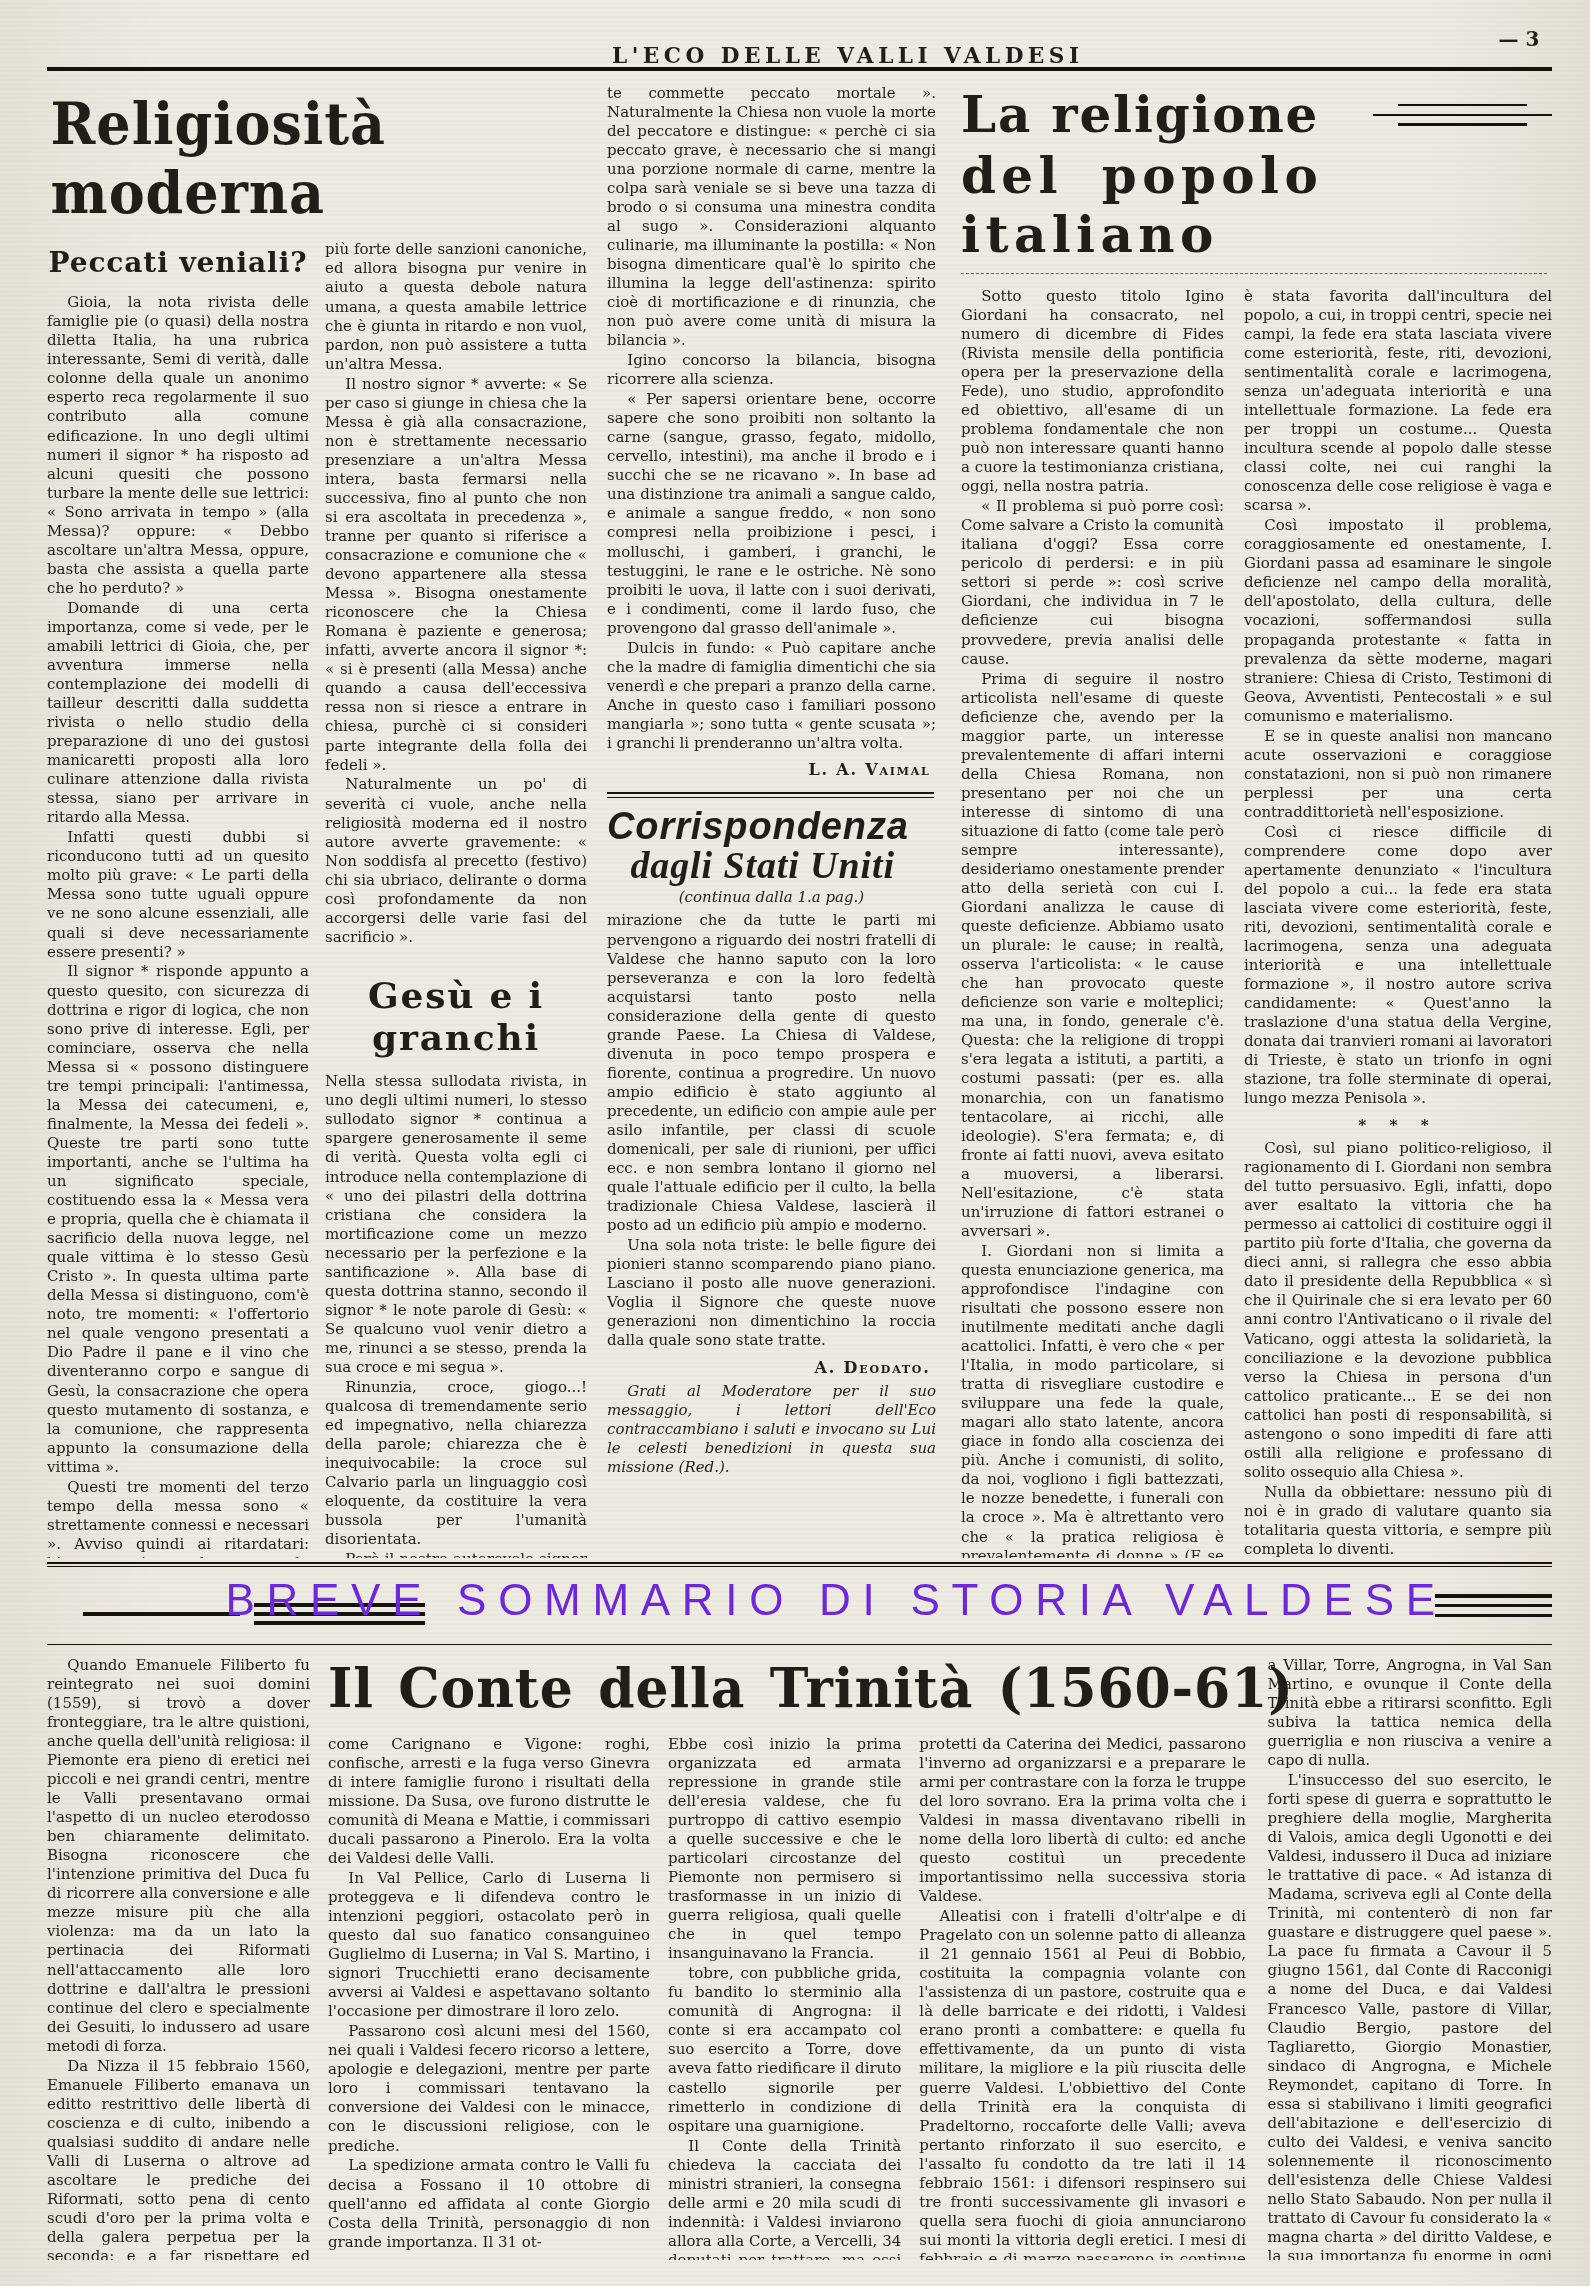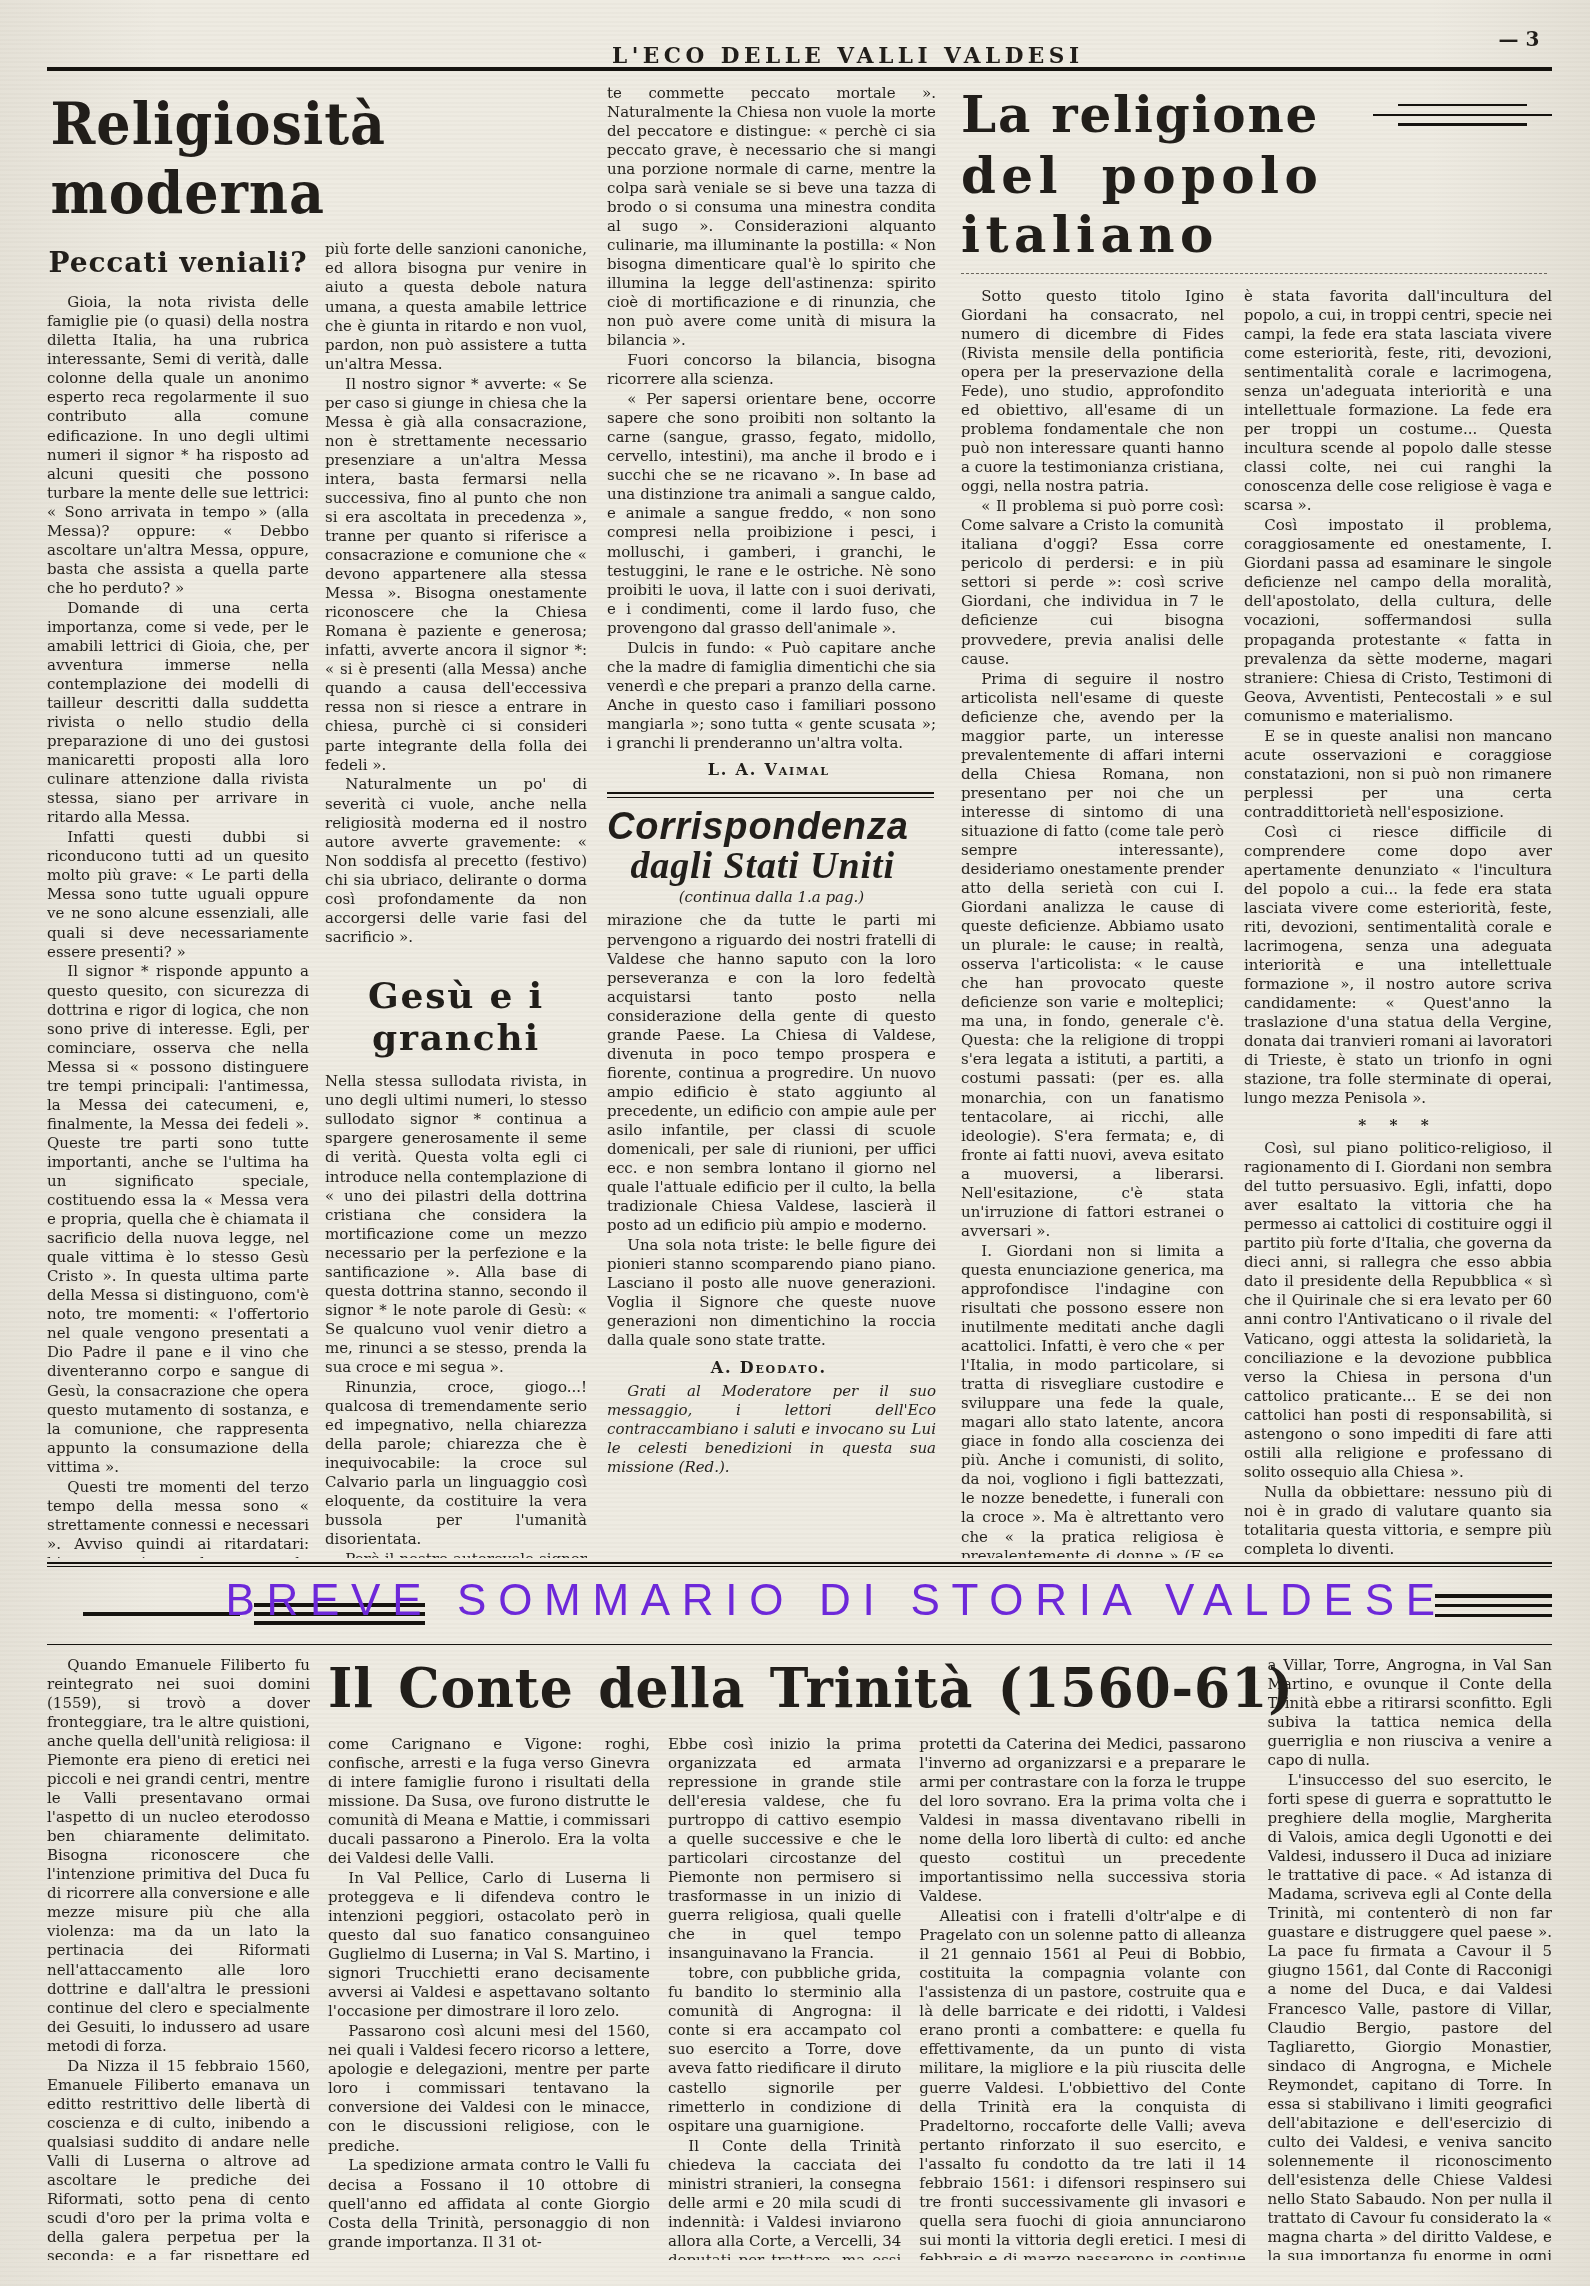--- a/index.html
+++ b/index.html
@@ -19,21 +19,21 @@
   .page-number { position:absolute; right:12.6px; top:7.2px; font-weight:bold; font-size:20px; }
   .rule-thick { border-top:4.5px solid #15130f; }
 
   
   .col { text-align:justify; overflow:hidden; }
   p.para { text-indent:1.35em; margin-bottom:0.9px; font-size:15px; line-height:1.27; }
   [data-noindent-first="true"] p.para:first-of-type { text-indent:0; }
   p.stars { text-align:center; text-indent:0; letter-spacing:9px; font-weight:bold; margin:7.2px 0 5.4px; font-size:15.3px; }
   .subhead { font-weight:bold; font-size:28px; text-align:center; margin:5.4px 0 14.4px; letter-spacing:0.9px; }
   .subhead2 { font-weight:bold; font-size:36px; text-align:center; margin:27px 0 14.4px; letter-spacing:1.8px; }
-  .sig { text-align:center; font-weight:bold; font-variant:small-caps; letter-spacing:1.8px; font-size:16px; margin:7.2px 5.4px 5.4px 0; }
+  .sig { text-align:right; font-weight:bold; font-variant:small-caps; letter-spacing:1.8px; font-size:16px; margin:7.2px 5.4px 5.4px 0; }
   .ed-note { font-style:italic; font-size:15px; line-height:1.27; text-align:justify; text-indent:1.35em; margin-top:1.8px; }
   .cont-note { font-style:italic; font-size:15px; text-align:center; margin:3.6px 0 5.4px; }
 
   
   .top-section { display:flex; height:1478px; margin-top:9px; overflow:hidden; }
   .block-left { width:540px; flex:none; margin-right:20px; }
   .headline-1 { font-weight:bold; font-size:54px; letter-spacing:0.9px; word-spacing:23.4px; margin:9px 0 23.4px 3.6px; transform:scaleY(1.08); transform-origin:top left; }
   .two-col { display:flex; }
   .two-col .col { flex:1; }
   .two-col .col + .col { margin-left:16px; }
@@ -118,21 +118,21 @@
               <p class="para">Rinunzia, croce, giogo...! qualcosa di tremendamente serio ed impegnativo, nella chiarezza della parole; chiarezza che è inequivocabile: la croce sul Calvario parla un linguaggio così eloquente, da costituire la vera bussola per l'umanità disorientata.</p>
               <p class="para">Però il nostro autorevole signor * ritiene opportune alcune precisazioni, in quanto, se « la Chiesa consiglia di far penitenza secondo la propria forma di vita » essa « in più impone ai cristiani l'obbligo dell'astinenza cioè non mangiare la carne ».</p>
             </div>
         </div>
       </div>
     </div>
 
     <div class="col col-c">
       <div data-noindent-first="true">
           <p class="para">te commette peccato mortale ». Naturalmente la Chiesa non vuole la morte del peccatore e distingue: « perchè ci sia peccato grave, è necessario che si mangi una porzione normale di carne, mentre la colpa sarà veniale se si beve una tazza di brodo o si consuma una minestra condita al sugo ». Considerazioni alquanto culinarie, ma illuminante la postilla: « Non bisogna dimenticare qual'è lo spirito che illumina la legge dell'astinenza: spirito cioè di mortificazione e di rinunzia, che non può avere come unità di misura la bilancia ».</p>
-          <p class="para">Fuori concorso la bilancia, bisogna ricorrere alla scienza.</p>
+          <p class="para">Igino concorso la bilancia, bisogna ricorrere alla scienza.</p>
           <p class="para">« Per sapersi orientare bene, occorre sapere che sono proibiti non soltanto la carne (sangue, grasso, fegato, midollo, cervello, intestini), ma anche il brodo e i succhi che se ne ricavano ». In base ad una distinzione tra animali a sangue caldo, e animale a sangue freddo, « non sono compresi nella proibizione i pesci, i molluschi, i gamberi, i granchi, le testuggini, le rane e le ostriche. Nè sono proibiti le uova, il latte con i suoi derivati, e i condimenti, come il lardo fuso, che provengono dal grasso dell'animale ».</p>
           <p class="para">Dulcis in fundo: « Può capitare anche che la madre di famiglia dimentichi che sia venerdì e che prepari a pranzo della carne. Anche in questo caso i familiari possono mangiarla »; sono tutta « gente scusata »; i granchi li prenderanno un'altra volta.</p>
         </div>
       <div class="sig">L. A. Vaimal</div>
       <div class="corr-rule"></div>
       <div class="corr-title">
         <div>Corrispondenza</div>
         <div class="l2">dagli Stati Uniti</div>
       </div>
       <div class="cont-note">(continua dalla 1.a pag.)</div>

